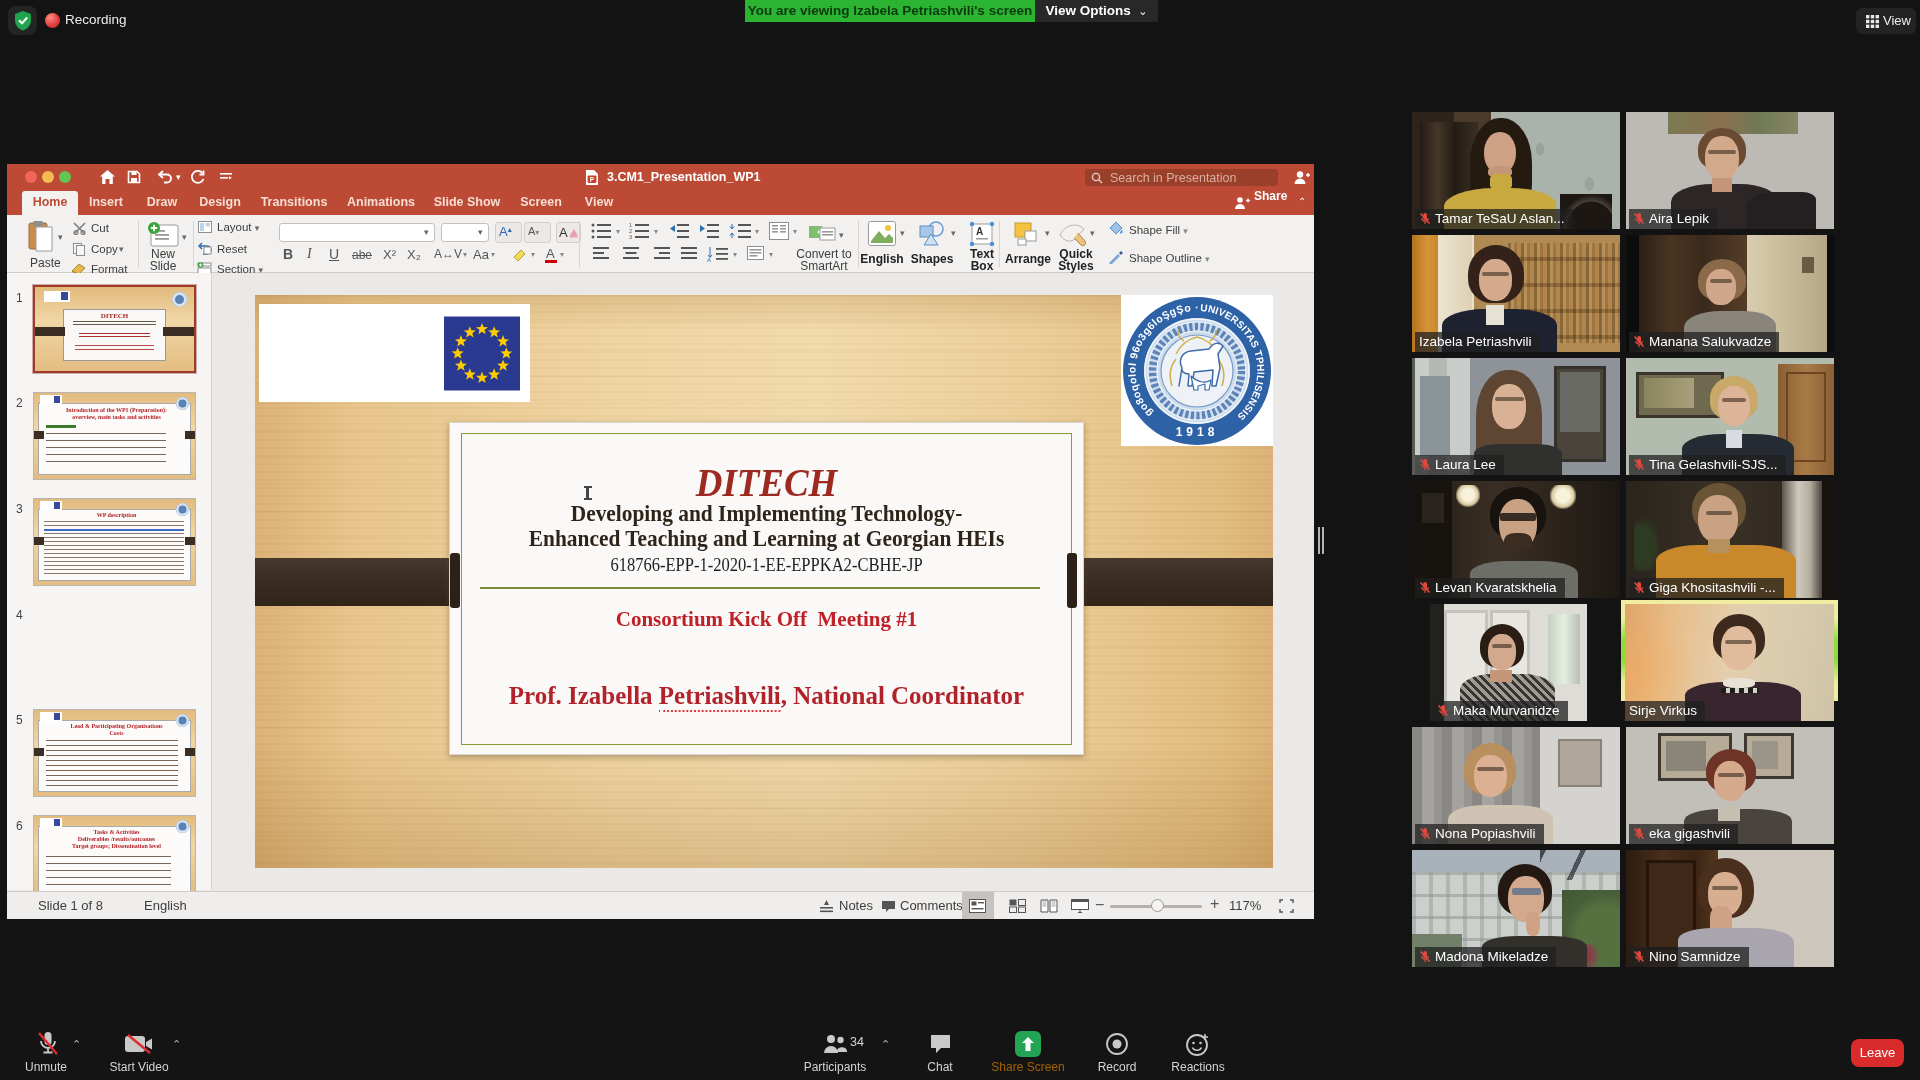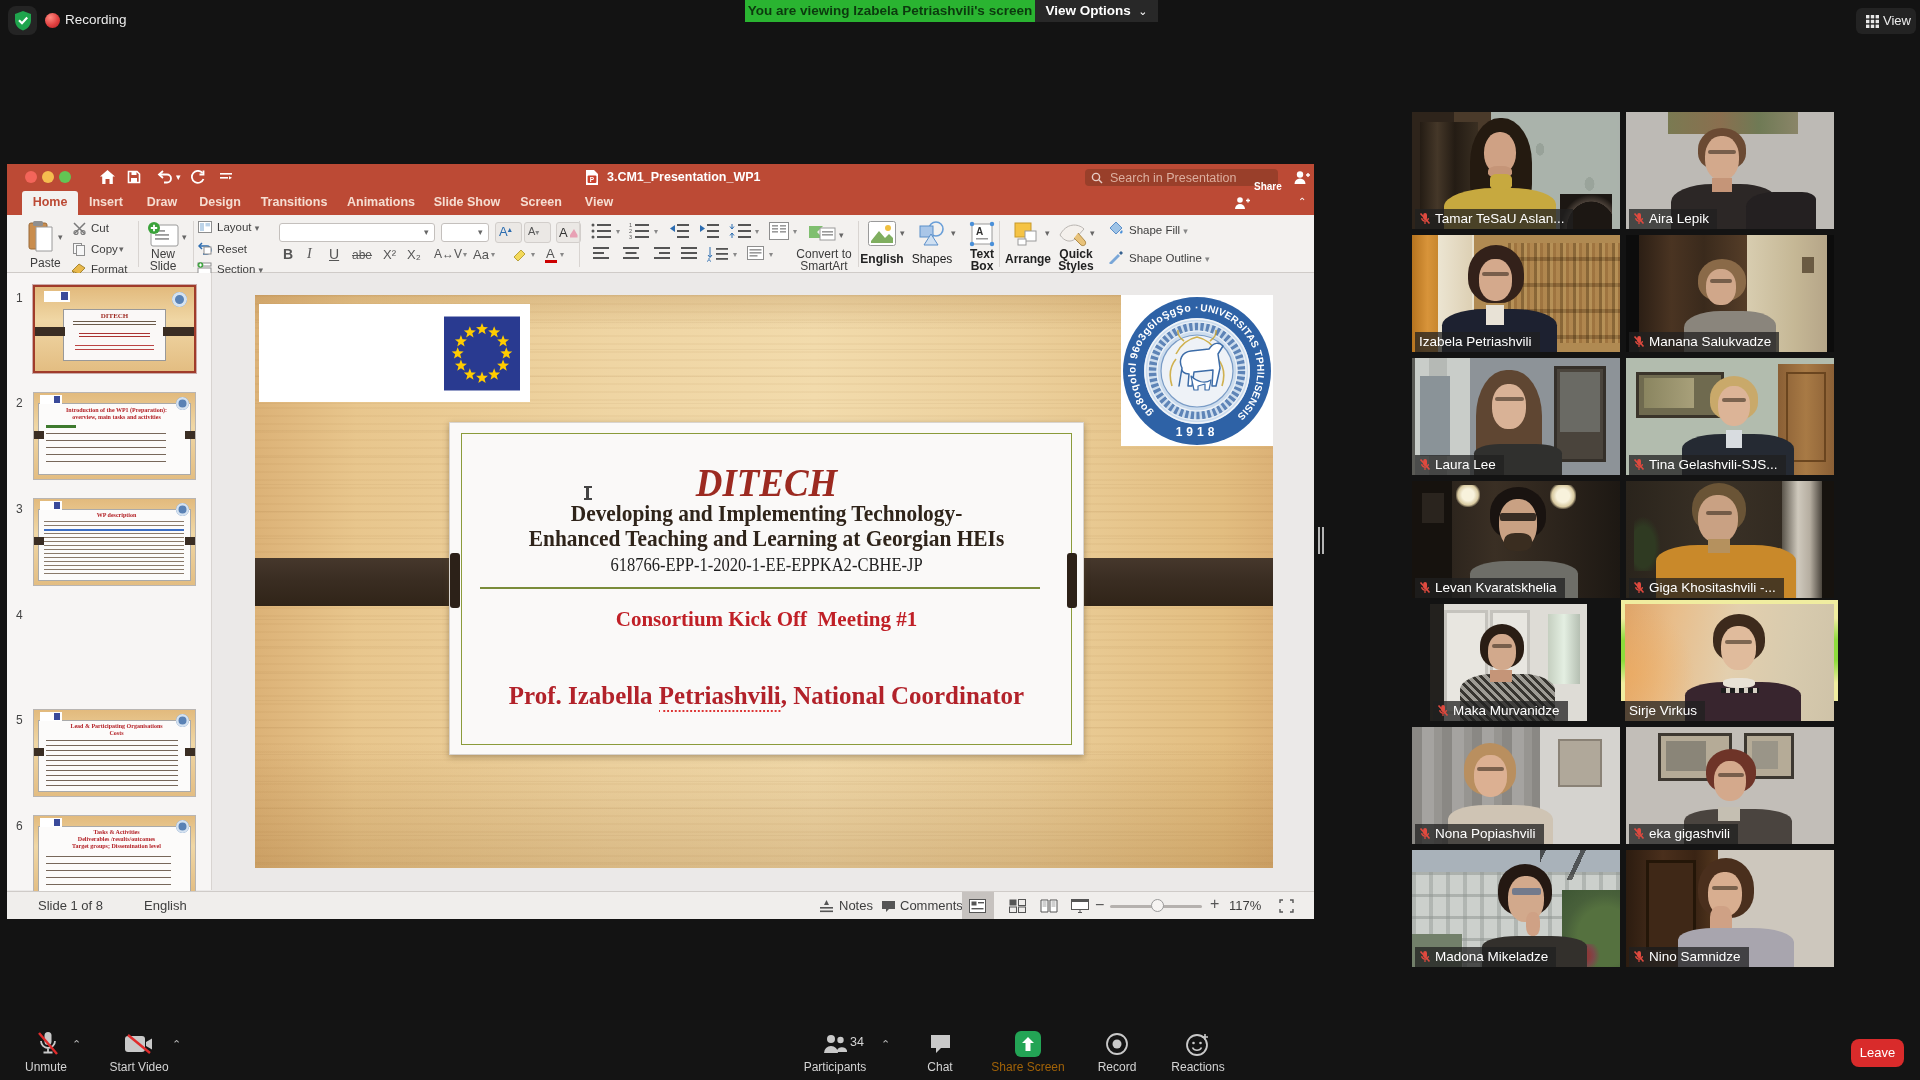--- a/index.html
+++ b/index.html
@@ -135,21 +135,21 @@
   <div class="abs tab" style="left:242px;width:90px">Transitions</div>
   <div class="abs tab" style="left:329px;width:90px">Animations</div>
   <div class="abs tab" style="left:415px;width:90px">Slide Show</div>
   <div class="abs tab" style="left:489px;width:90px">Screen</div>
   <div class="abs tab" style="left:547px;width:90px">View</div>
   <svg class="abs" style="left:1227px;top:32px" width="16" height="14" viewBox="0 0 16 14">
       <circle cx="6" cy="4" r="2.8" fill="#fff"></circle>
       <path d="M1 13 a5 5 0 0 1 10 0 Z" fill="#fff"></path>
       <path d="M12 4.5 h4 M14 2.5 v4" stroke="#fff" stroke-width="1.3"></path>
     </svg>
-  <div class="abs" style="left:1247px;top:17px;color:#fff;font-size:10px;font-weight:bold">Share</div>
+  <div class="abs" style="left:1247px;top:25px;color:#fff;font-size:12px;font-weight:bold">Share</div>
   <div class="abs" style="left:1291px;top:32px;color:#fff;font-size:10px">⌃</div>
   <div class="abs" id="ribbon"></div>
 
   <svg class="abs" style="left:19px;top:57px" width="28" height="32" viewBox="0 0 28 32">
       <rect x="3" y="2" width="18" height="26" rx="2" fill="#c98d4e" stroke="#9a6a38"></rect>
       <rect x="7" y="0" width="10" height="5" rx="1.5" fill="#8f8f8f"></rect>
       <path d="M10 6 H26 V30 H10 Z" fill="#fff" stroke="#9a9a9a"></path>
     </svg>
   <div class="rtxt" style="left:23px;top:92px;font-size:12px">Paste</div>
   <div class="rtxt" style="left:51px;top:68px;font-size:9px;color:#666">▾</div>
@@ -362,21 +362,21 @@
       <path d="M3 20 L11 10 L17 17 L21 13 L25 17 V22 H3 Z" fill="#7fae5f"></path>
     </svg>
   <div class="rtxt" style="left:893px;top:64px;font-size:9px;color:#666">▾</div>
   <div class="rlbl" style="left:838px;top:88px;width:74px;font-size:12px;font-weight:bold;color:#222">English</div>
   <svg class="abs" style="left:910px;top:57px" width="30" height="25" viewBox="0 0 30 25">
       <circle cx="19" cy="8" r="7" fill="none" stroke="#6a9fd8" stroke-width="1.6"></circle>
       <rect x="3" y="5" width="13" height="11" fill="#a9c6e8" stroke="#5b8fc9"></rect>
       <path d="M14 13 L21 24 H7 Z" fill="#cfe0f2" stroke="#5b8fc9"></path>
     </svg>
   <div class="rtxt" style="left:944px;top:64px;font-size:9px;color:#666">▾</div>
-  <div class="rlbl" style="left:887px;top:88px;width:76px;font-size:12px;font-weight:normal;color:#222">Shapes</div>
+  <div class="rlbl" style="left:887px;top:88px;width:76px;font-size:12px;font-weight:bold;color:#222">Shapes</div>
   <svg class="abs" style="left:962px;top:57px" width="26" height="26" viewBox="0 0 26 26">
       <rect x="3" y="3" width="20" height="20" fill="#fff" stroke="#9a9a9a"></rect>
       <circle cx="3" cy="3" r="2.2" fill="#4a90d9"></circle>
       <circle cx="23" cy="3" r="2.2" fill="#4a90d9"></circle>
       <circle cx="3" cy="23" r="2.2" fill="#4a90d9"></circle>
       <circle cx="23" cy="23" r="2.2" fill="#4a90d9"></circle>
       <text x="7" y="14" font-size="10" fill="#333" font-weight="bold">A</text>
       <rect x="7" y="17" width="12" height="1.5" fill="#9a9a9a"></rect>
     </svg>
   <div class="rlbl" style="left:950px;top:84px;width:50px;font-size:12px;font-weight:bold;color:#222;line-height:12px">Text<br>Box</div>

